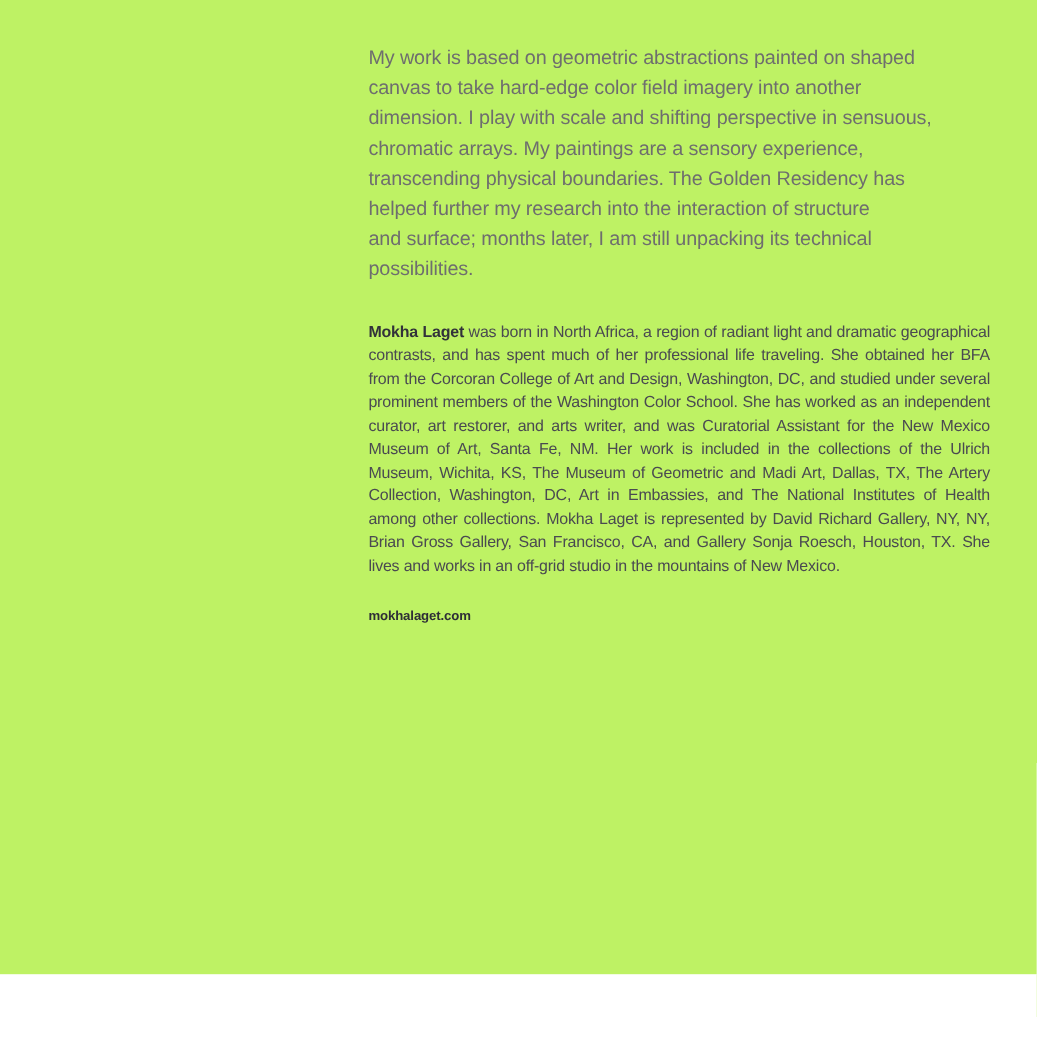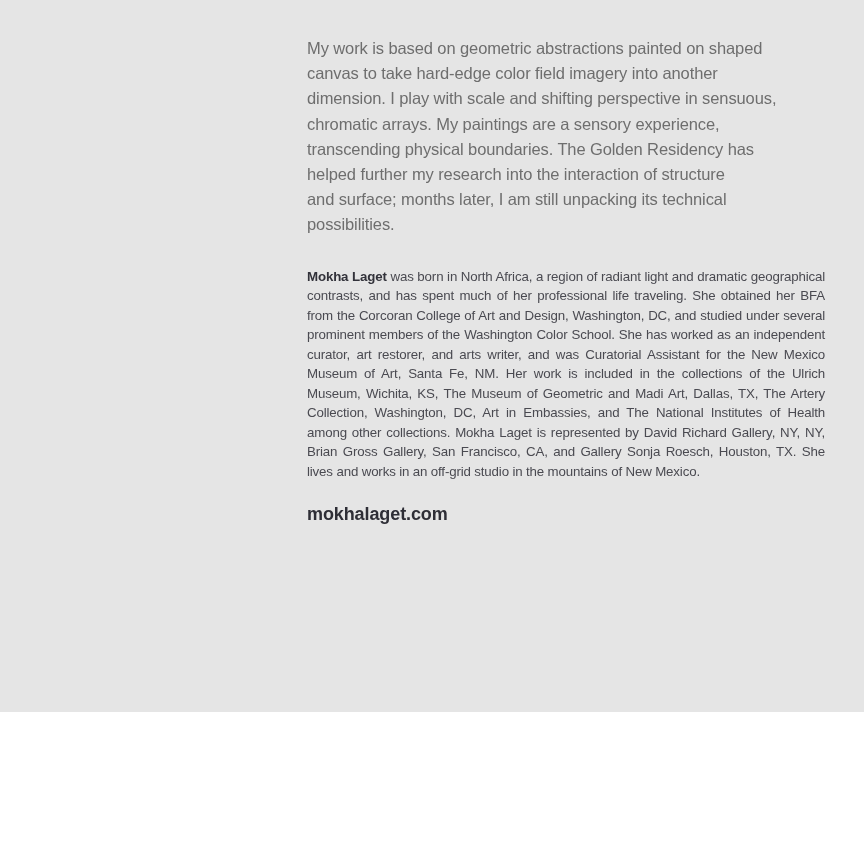--- a/index.html
+++ b/index.html
@@ -4,22 +4,22 @@
 <style>
   html, body {
     margin: 0;
     padding: 0;
     background: #ffffff;
     font-family: "Liberation Sans", sans-serif;
   }
   .page {
     position: relative;
     width: 864px;
-    height: 712px;
-    background: #e5e5e5;
+    height: 812px;
+    background: #bef264;
     overflow: hidden;
   }
   .content {
     position: absolute;
     left: 307px;
     top: 36px;
     width: 518px;
   }
   .statement {
     margin: 0;
@@ -38,21 +38,21 @@
     color: #4a4a51;
     letter-spacing: -0.15px;
     text-align: justify;
   }
   .bio .artist-name {
     font-weight: 700;
     color: #32323a;
   }
   .website {
     margin: 24px 0 0 0;
-    font-size: 18px;
+    font-size: 11px;
     line-height: 18px;
     font-weight: 700;
     color: #2e2e36;
     letter-spacing: -0.1px;
   }
 </style>
 </head>
 <body>
 
 <div class="page">

